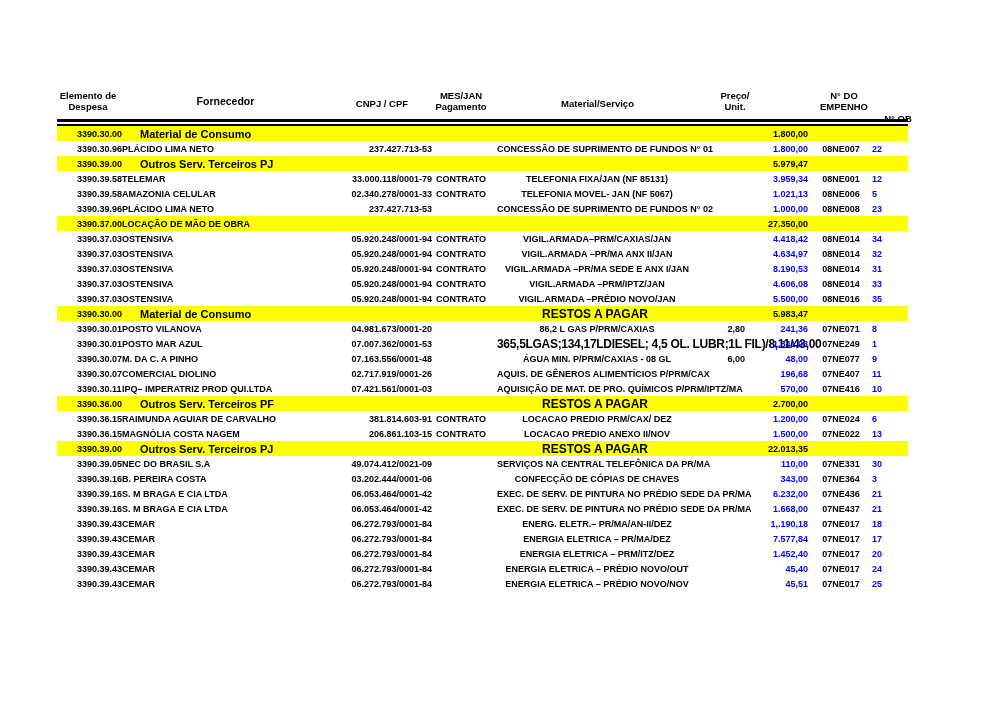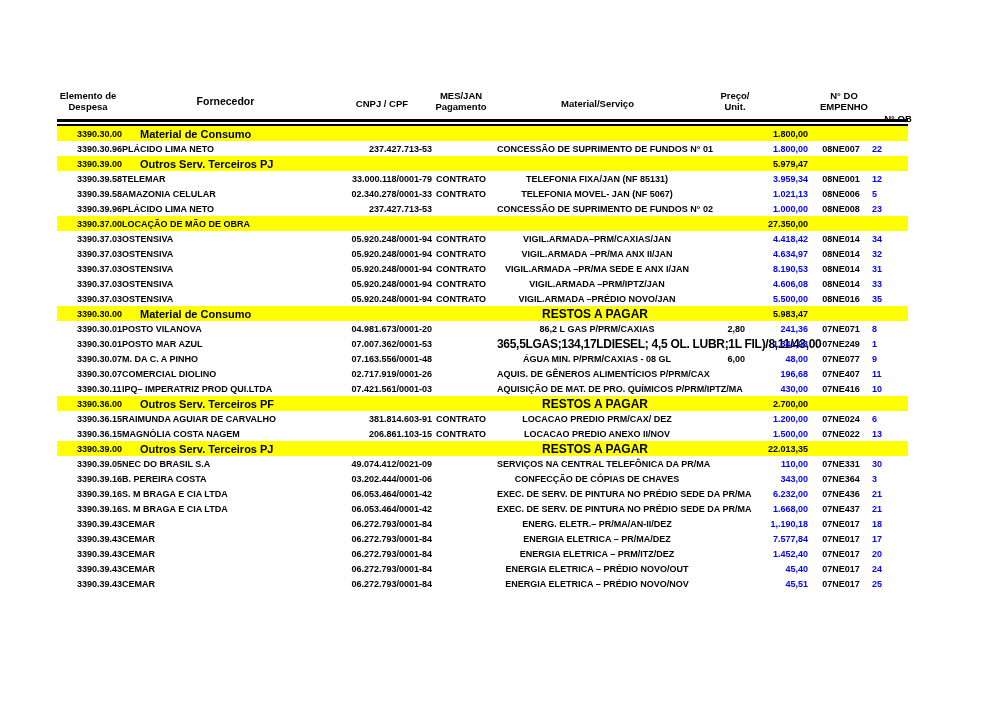--- a/index.html
+++ b/index.html
@@ -281,21 +281,21 @@
 
   <div class="row item">
     <div class="cell c-elem">3390.30.11</div>
     <div class="cell c-forn">IPQ– IMPERATRIZ PROD QUI.LTDA</div>
     <div class="cell c-cnpj">07.421.561/0001-03</div>
     <div class="cell c-pag"></div>
     <div class="cell c-mat">
       <span class="mat-text">AQUISIÇÃO DE MAT. DE PRO. QUÍMICOS P/PRM/IPTZ/MA</span>
       <span class="mat-unit"></span>
     </div>
-    <div class="cell c-val">430,00</div>
+    <div class="cell c-val">570,00</div>
     <div class="cell c-emp">07NE416</div>
     <div class="cell c-ob">10</div>
   </div>
 
 
   <div class="row section">
     <div class="cell c-elem">3390.36.00</div>
     <div class="cell s-title">Outros Serv. Terceiros PF</div>
     <div class="cell s-restos">RESTOS A PAGAR</div>
     <div class="cell s-spacer"></div>

